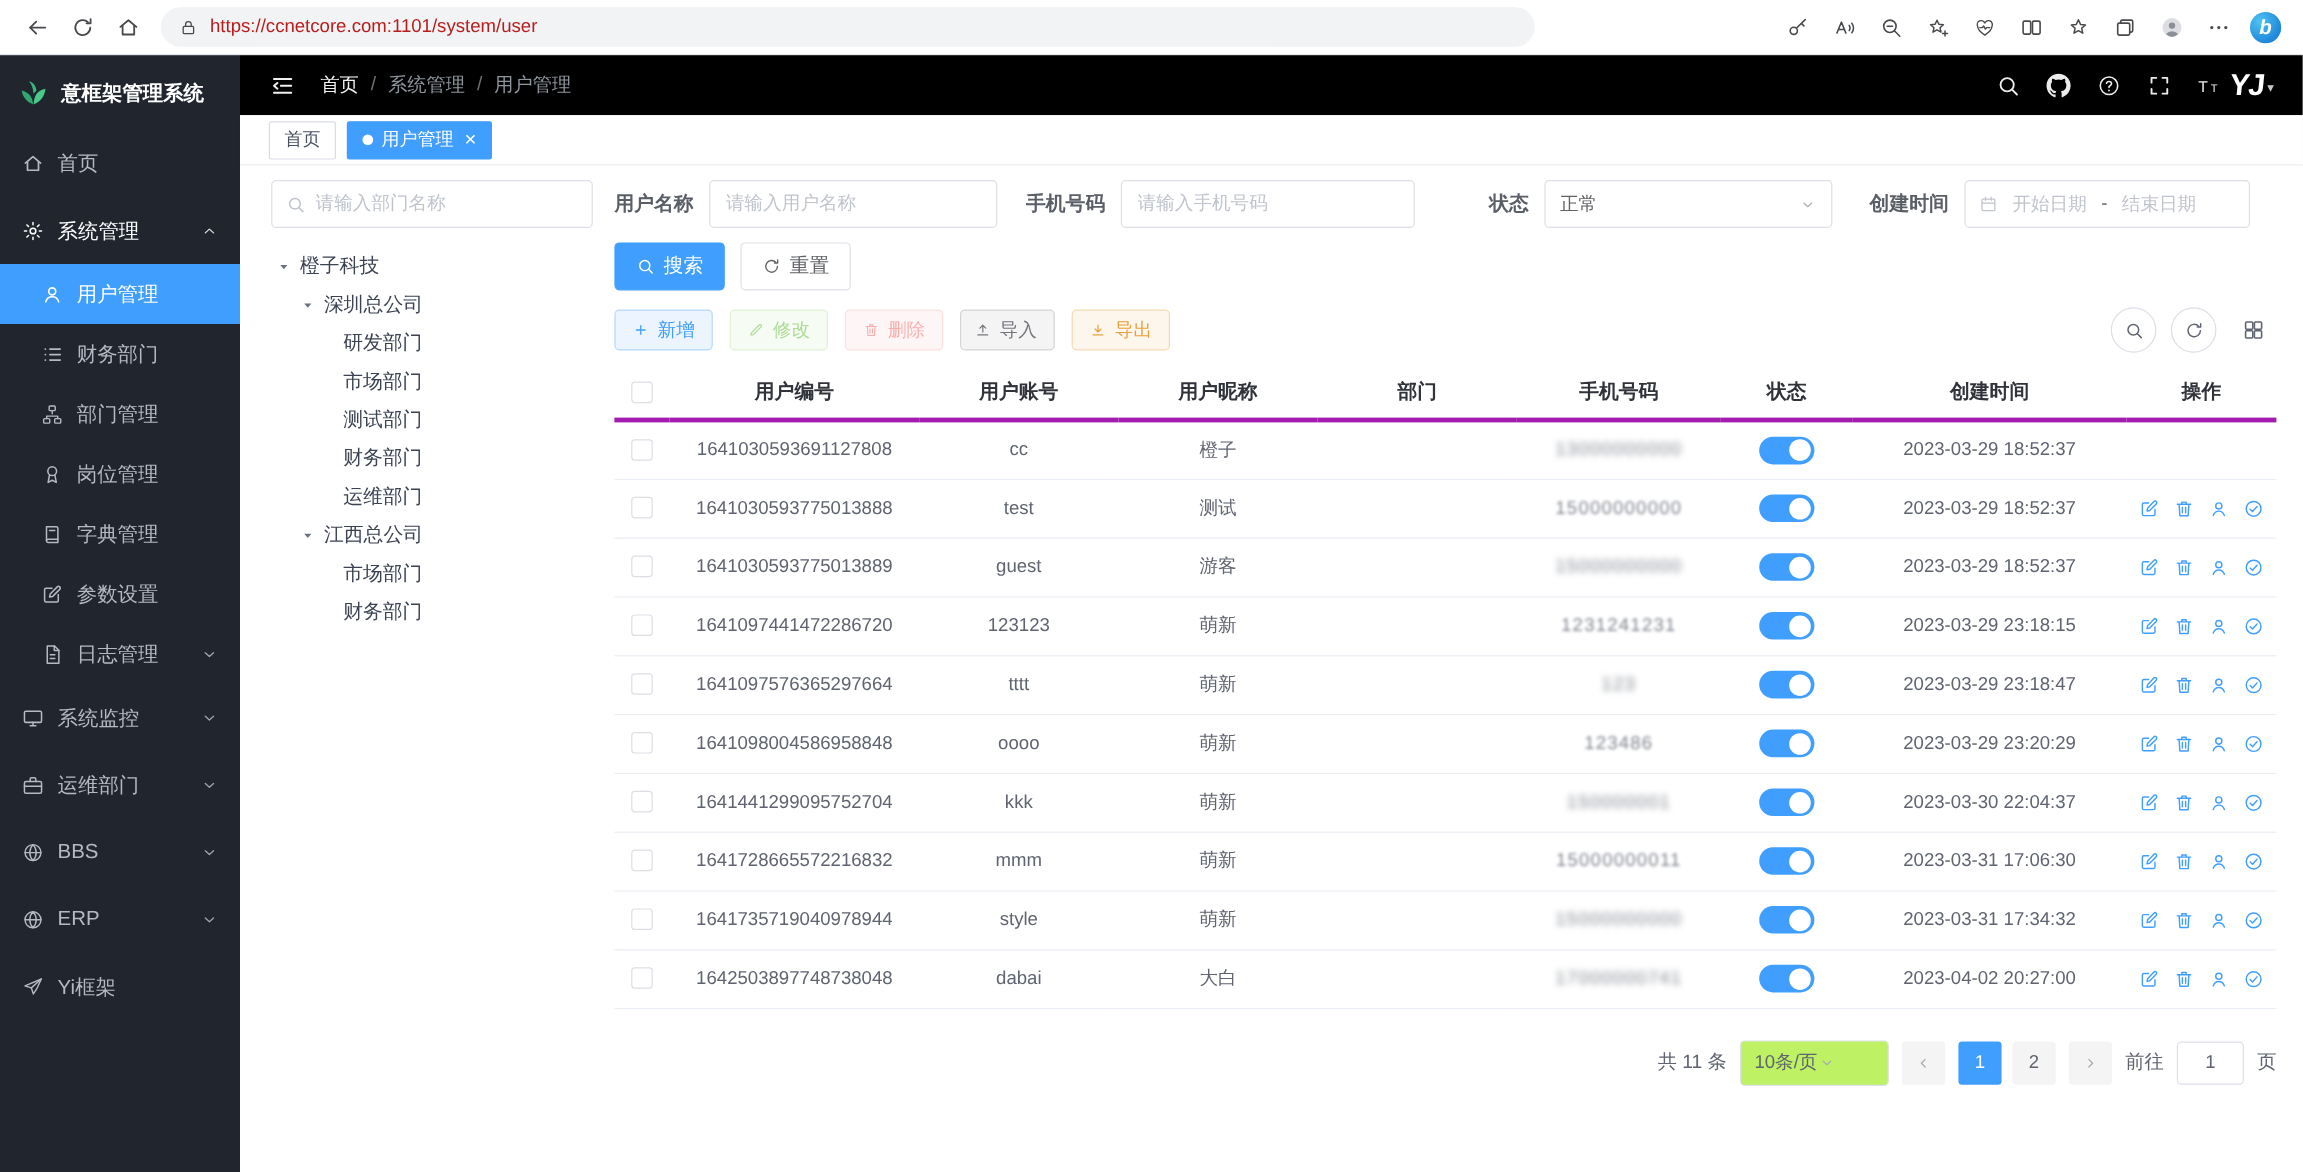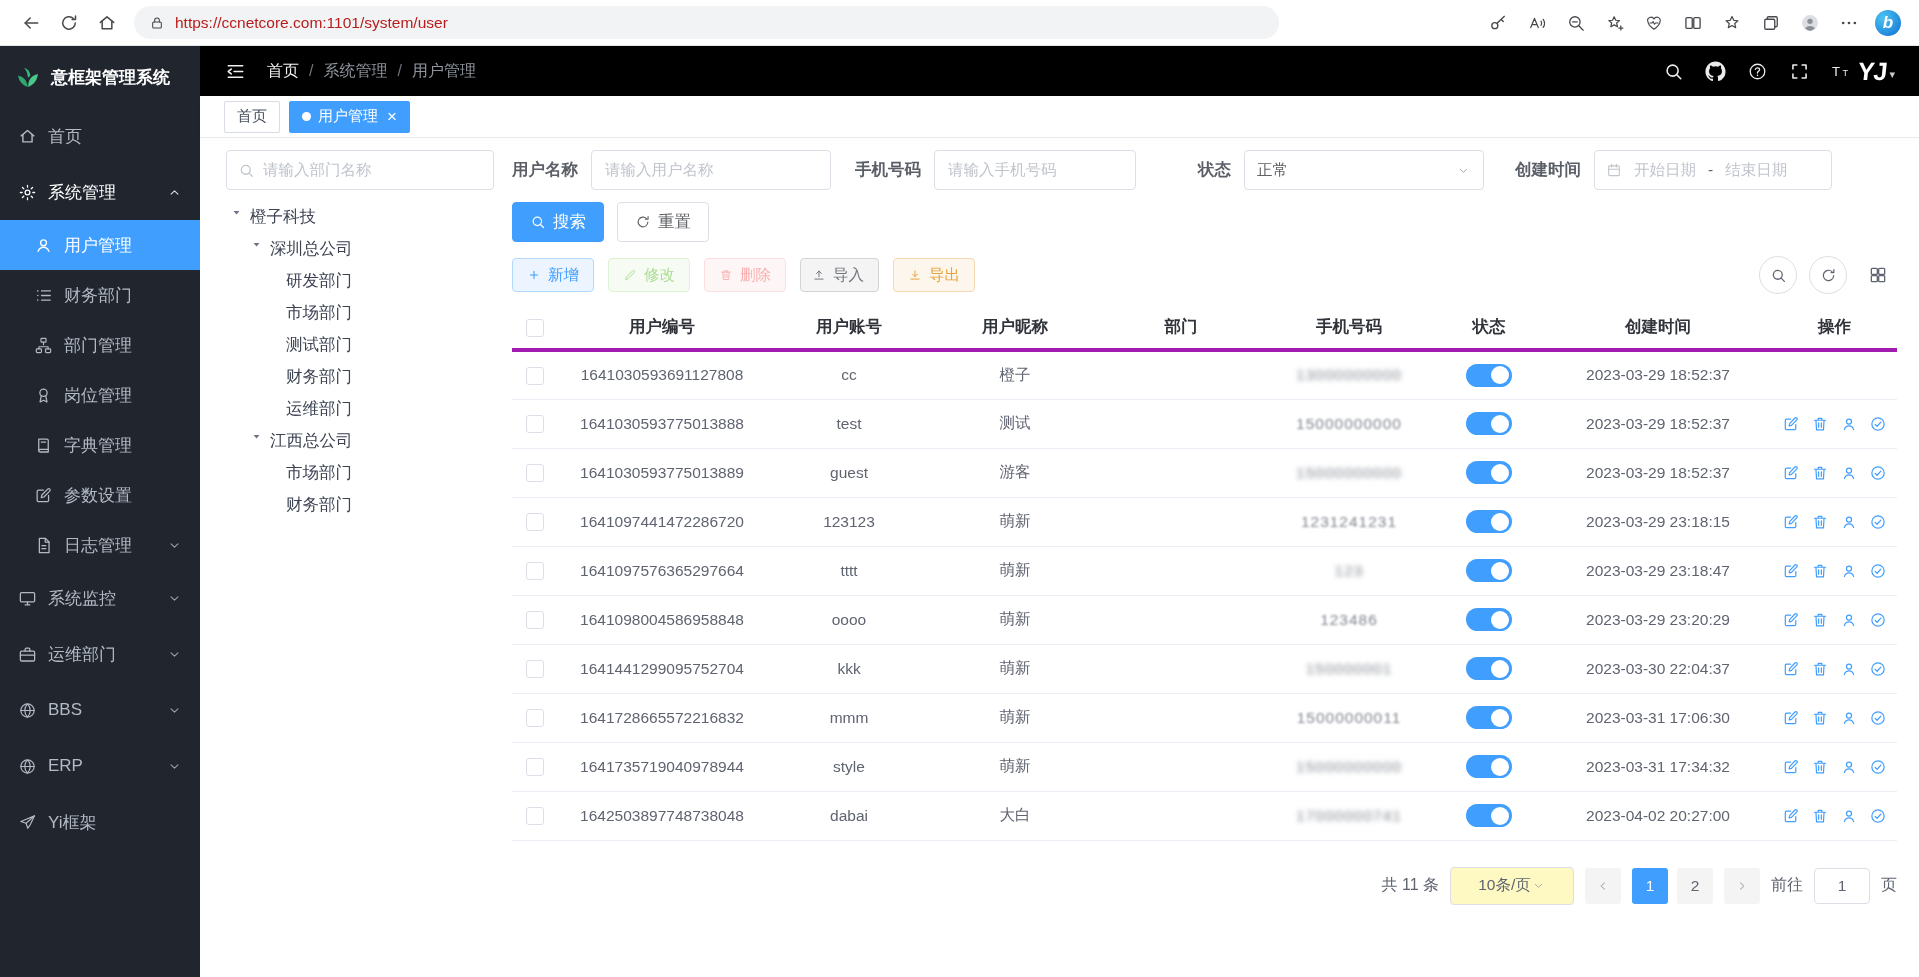--- a/index.html
+++ b/index.html
@@ -58,35 +58,35 @@
 
   
   .content{flex:1;display:flex;gap:18px;padding:12px 22px 0 26px;min-height:0;background:#fff;}
   .dept-panel{width:268px;flex:0 0 268px;}
   .tree-search{height:40px;border:1px solid #dcdfe6;border-radius:4px;display:flex;align-items:center;padding:0 11px;gap:8px;color:#bfc4cc;}
   .tree-search .ic{width:17px;height:17px;display:inline-flex;}
   .tree-search .ic svg{width:100%;height:100%;}
   .tree-search input{border:none;outline:none;flex:1;font-size:15.5px;color:#606266;background:transparent;}
   .tree-search input::placeholder{color:#bfc4cc;}
   .tree{margin-top:16px;}
-  .tnode{height:32px;display:flex;gap:7px;font-size:16.5px;color:#3b4252;cursor:pointer;}
+  .tnode{height:32px;display:flex;align-items:center;gap:7px;font-size:16.5px;color:#3b4252;cursor:pointer;}
   .tnode.lv0{padding-left:4px;}
   .tnode.lv1{padding-left:24px;}
   .tnode.lv2{padding-left:60px;}
   .tcaret{width:13px;height:13px;color:#6b7280;display:inline-flex;}
   .tcaret svg{width:100%;height:100%;}
 
   .work{flex:1;display:flex;flex-direction:column;min-width:0;}
   .filter-row{display:flex;align-items:center;margin-bottom:12px;}
   .f-item{display:flex;align-items:center;}
   .m24{margin-left:24px;} .m62{margin-left:62px;} .m31{margin-left:31px;}
   .f-label{font-weight:700;color:#5a5e66;font-size:16.5px;margin-right:13px;white-space:nowrap;}
   .inp{height:40px;border:1px solid #dcdfe6;border-radius:4px;padding:0 13px;font-size:15.5px;color:#606266;outline:none;}
   .inp::placeholder{color:#c0c4cc;}
-  .w240{width:240px;} .w245{width:202px;}
+  .w240{width:240px;} .w245{width:245px;}
   .select{width:240px;height:40px;border:1px solid #dcdfe6;border-radius:4px;display:flex;align-items:center;justify-content:space-between;padding:0 12px;color:#606266;font-size:15.5px;cursor:pointer;background:#fff;}
   .pcaret,.sel-caret{width:15px;height:15px;color:#a8abb2;display:inline-flex;}
   .sel-caret svg,.pcaret svg{width:100%;height:100%;}
   .datebox{width:238px;height:40px;border:1px solid #dcdfe6;border-radius:4px;display:flex;align-items:center;padding:0 11px;gap:12px;color:#c0c4cc;font-size:15.5px;cursor:pointer;background:#fff;}
   .dicon{width:16px;height:16px;color:#c0c4cc;display:inline-flex;}
   .dicon svg{width:100%;height:100%;}
   .dsep{color:#606266;}
 
   .btn-row{display:flex;align-items:center;gap:13px;margin-bottom:14px;}
   .btn{height:40px;border-radius:4px;padding:0 17px;display:inline-flex;align-items:center;gap:7px;font-size:16.5px;border:1px solid #dcdfe6;background:#fff;color:#606266;cursor:pointer;}
@@ -117,21 +117,21 @@
   .cb{width:18px;height:18px;border:1px solid #dcdfe6;border-radius:3px;display:inline-block;background:#fff;cursor:pointer;vertical-align:middle;}
   .toggle{width:46px;height:23px;border-radius:12px;background:#409eff;position:relative;display:inline-block;cursor:pointer;vertical-align:middle;}
   .toggle::after{content:'';position:absolute;right:3px;top:2.5px;width:18px;height:18px;border-radius:50%;background:#fff;}
   .masked{filter:blur(2.6px);color:#81868f;letter-spacing:1px;}
   .masked.light{filter:blur(1.2px);}
   .ops{display:flex;justify-content:center;align-items:center;gap:11px;color:#409eff;}
   .ops .op{width:18px;height:18px;display:inline-flex;cursor:pointer;}
   .ops .op svg{width:100%;height:100%;}
 
   .pagination{display:flex;align-items:center;justify-content:flex-end;gap:11px;margin-top:26px;padding-bottom:30px;font-size:16px;color:#5f6470;}
-  .psel{width:124px;height:38px;border:1px solid #dcdfe6;border-radius:4px;display:flex;align-items:center;justify-content:center;padding:0 11px;font-size:15.5px;cursor:pointer;background:#fef9c3;}
+  .psel{width:124px;height:38px;border:1px solid #dcdfe6;border-radius:4px;display:flex;align-items:center;justify-content:flex-start;padding:0 11px;font-size:15.5px;cursor:pointer;background:#bef264;}
   .pbtn{min-width:36px;height:36px;border-radius:3px;background:#f4f4f5;display:inline-flex;align-items:center;justify-content:center;color:#5f6470;cursor:pointer;font-size:15.5px;padding:0 6px;}
   .pbtn .ic{width:14px;height:14px;color:#a8abb2;display:inline-flex;}
   .pbtn .ic svg{width:100%;height:100%;}
   .pbtn.active{background:#409eff;color:#fff;}
   .page-list{display:inline-flex;gap:9px;}
   .goto-input{width:56px;height:36px;border:1px solid #dcdfe6;border-radius:4px;text-align:center;font-size:15.5px;color:#5f6470;outline:none;}
 </style>
 </head>
 <body>
 

